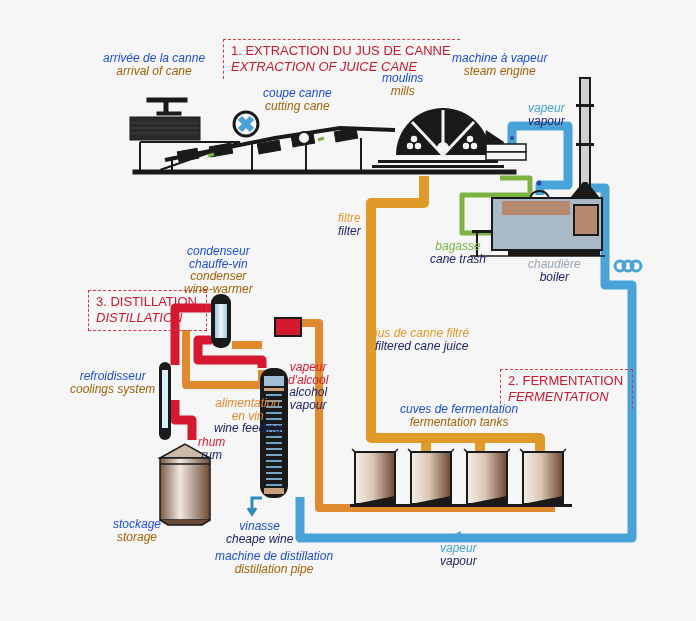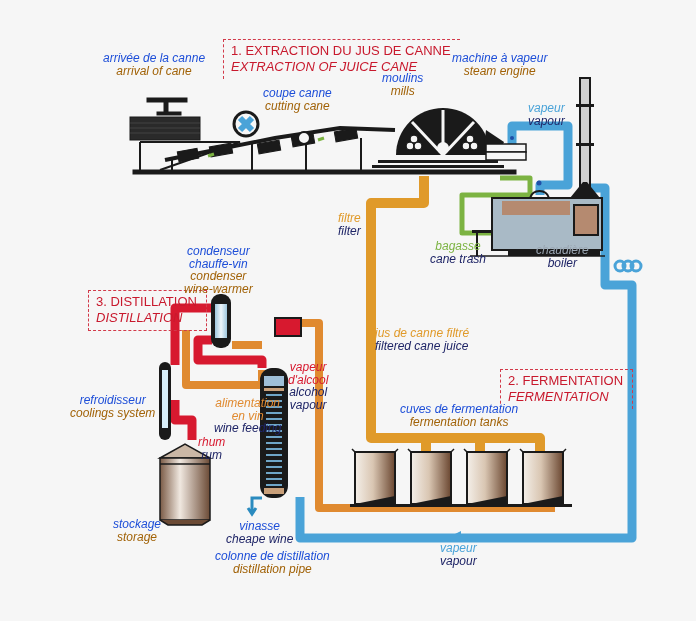--- a/index.html
+++ b/index.html
@@ -252,35 +252,35 @@
   <span class="en">vapour</span>
 </div>
 <div class="lbl sm" style="left:338px;top:212px;">
   <span class="fr" style="color:#e09a2a">filtre</span>
   <span class="en">filter</span>
 </div>
 <div class="lbl sm" style="left:430px;top:240px;">
   <span class="fr" style="color:#7cb342">bagasse</span>
   <span class="en">cane trash</span>
 </div>
-<div class="lbl sm" style="left:528px;top:244px;margin-left:8px;">
+<div class="lbl sm" style="left:528px;top:258px;">
   <span class="fr" style="color:#9aa6b2">chaudière</span>
   <span class="en">boiler</span>
 </div>
 <div class="lbl sm" style="left:375px;top:327px;text-align:left;">
   <span class="fr" style="color:#e09a2a">jus de canne filtré</span>
   <span class="en">filtered cane juice</span>
 </div>
 <div class="lbl big" style="left:184px;top:245px;">
   <span class="fr">condenseur</span>
   <span class="fr">chauffe-vin</span>
   <span class="en">condenser</span>
   <span class="en">wine-warmer</span>
 </div>
-<div class="lbl big" style="left:70px;top:394px;font-style:italic;">
+<div class="lbl big" style="left:70px;top:370px;font-style:italic;">
   <span class="fr">refroidisseur</span>
   <span class="en">coolings system</span>
 </div>
 <div class="lbl sm" style="left:288px;top:361px;">
   <span class="fr" style="color:#d7192f">vapeur</span>
   <span class="fr" style="color:#d7192f">d'alcool</span>
   <span class="en">alcohol</span>
   <span class="en">vapour</span>
 </div>
 <div class="lbl sm" style="left:214px;top:397px;">
@@ -298,19 +298,19 @@
 </div>
 <div class="lbl big" style="left:106px;top:518px;margin-left:7px;">
   <span class="fr">stockage</span>
   <span class="en">storage</span>
 </div>
 <div class="lbl sm" style="left:226px;top:520px;">
   <span class="fr">vinasse</span>
   <span class="en">cheape wine</span>
 </div>
 <div class="lbl big" style="left:215px;top:550px;">
-  <span class="fr">colonne de distillation</span>
+  <span class="fr">machine de distillation</span>
   <span class="en">distillation pipe</span>
 </div>
 <div class="lbl sm" style="left:440px;top:542px;">
   <span class="fr" style="color:#4aa3d8">vapeur</span>
   <span class="en">vapour</span>
 </div>
 
 </body></html>

